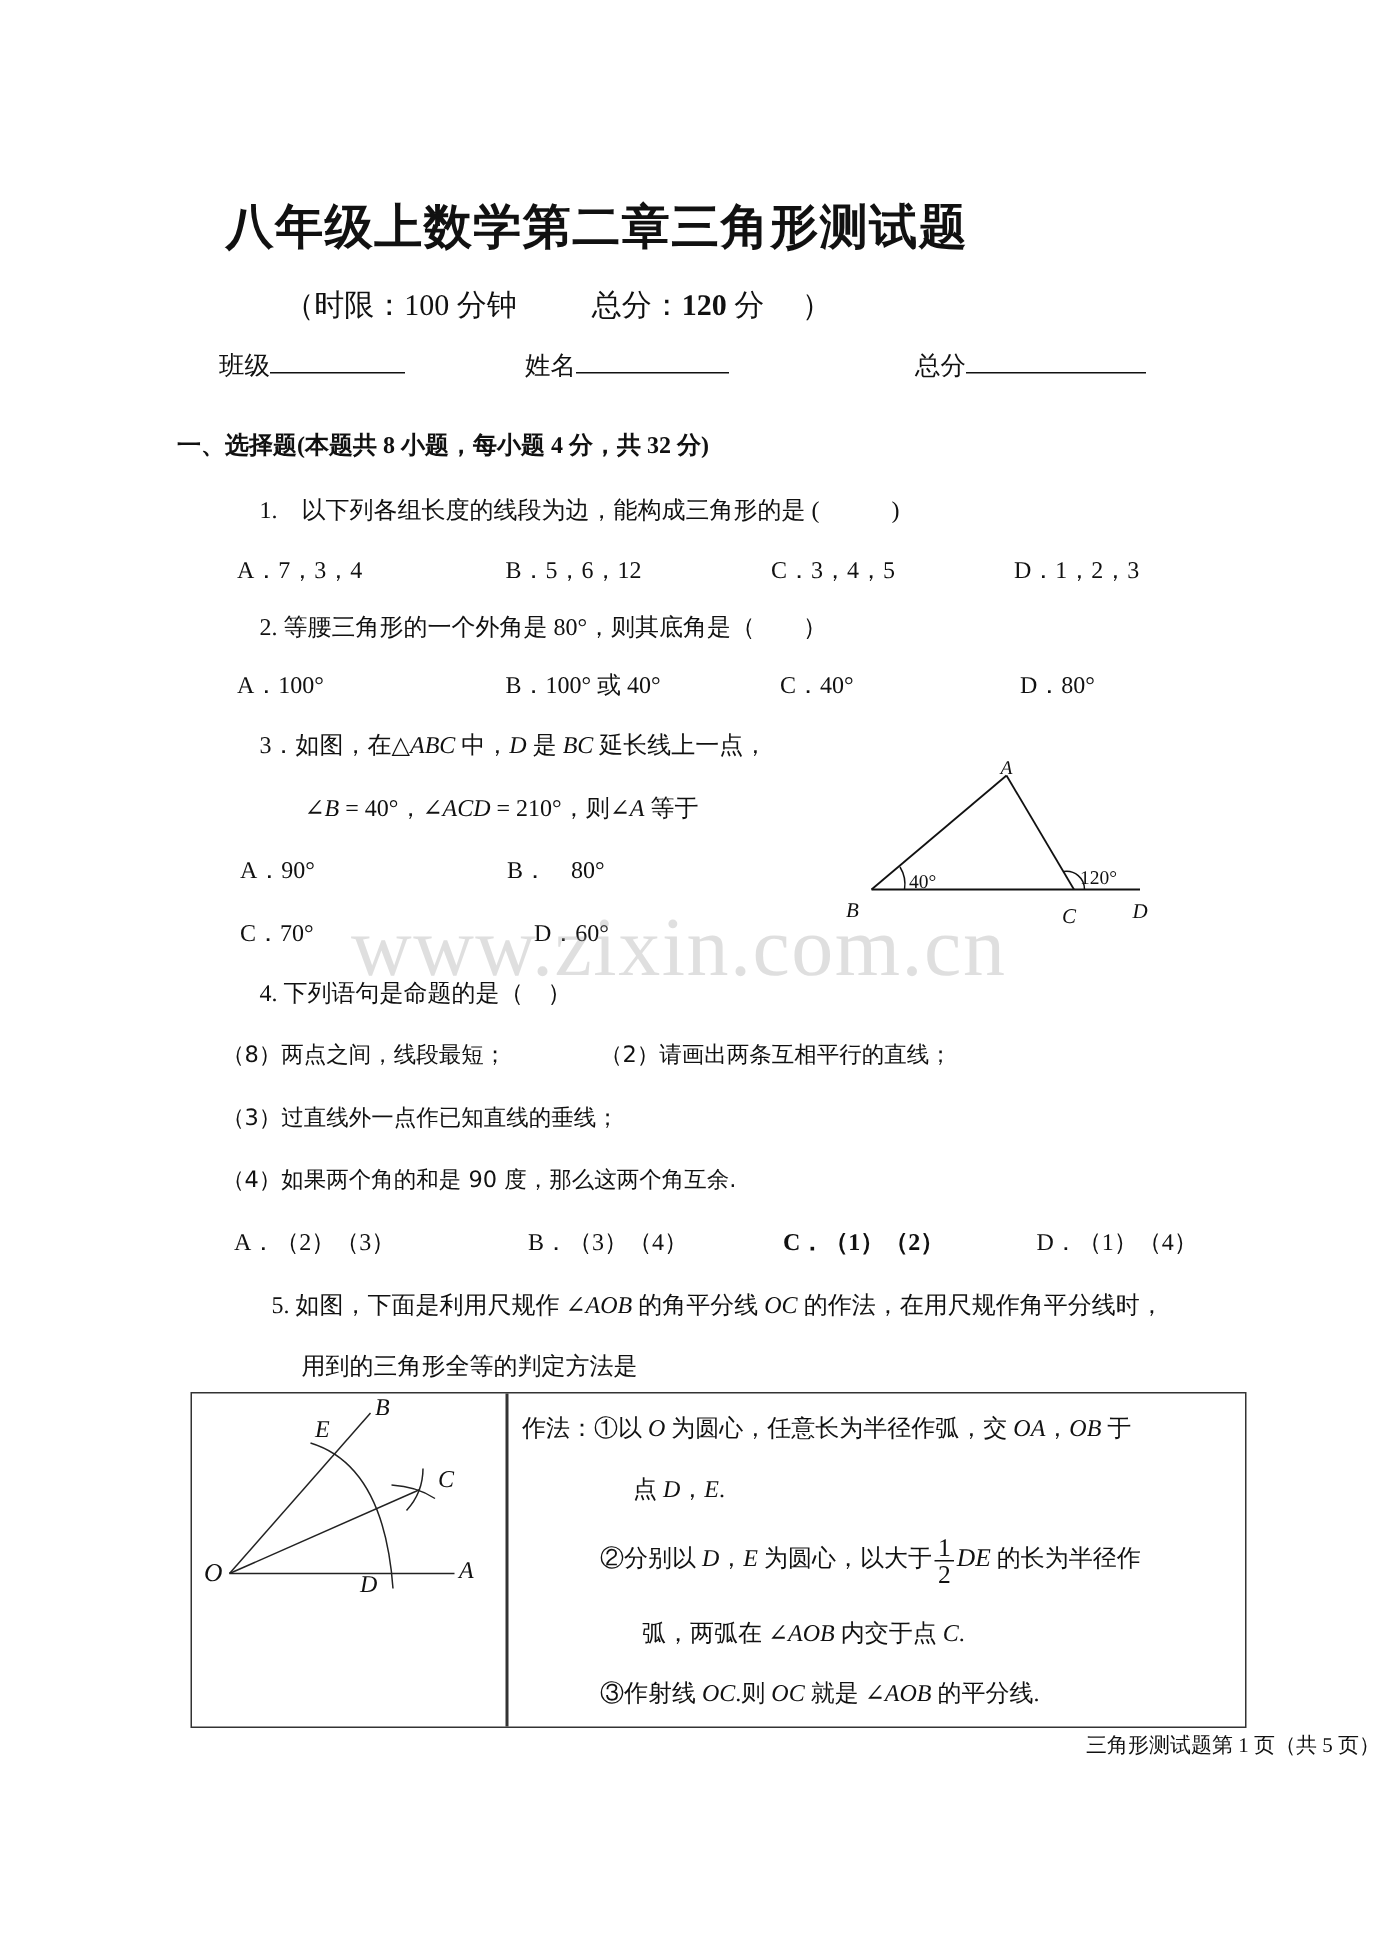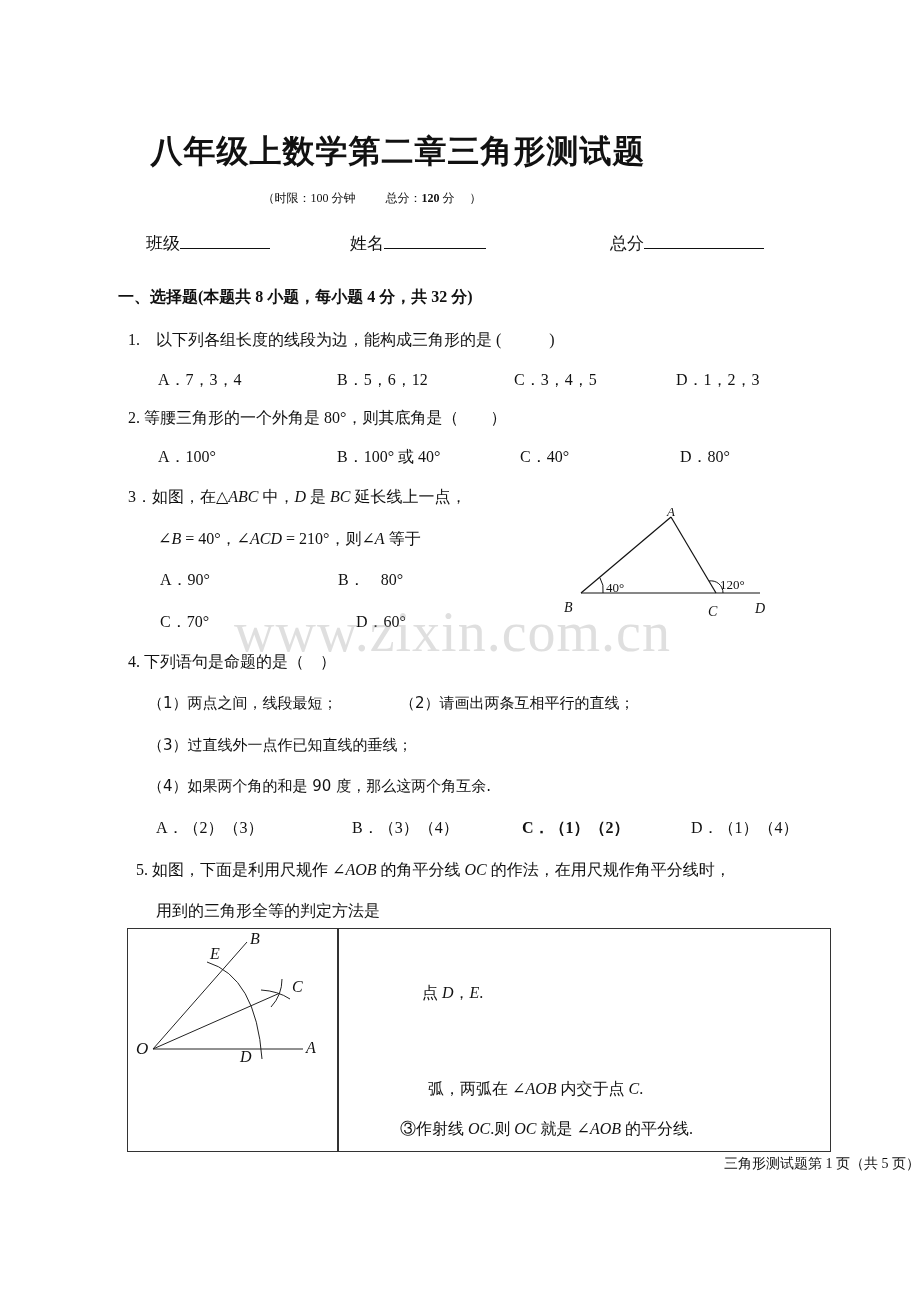--- a/index.html
+++ b/index.html
@@ -1,26 +1,26 @@
 <!DOCTYPE html>
 <html><head>
   <meta charset="utf-8">
   <style>
     html, body { margin: 0; padding: 0; background: #ffffff; }
     body { width: 920px; height: 1300px; position: relative; overflow: hidden;
            font-family: "Liberation Serif", "DejaVu Serif", serif; color: #111; }
     .abs { position: absolute; white-space: nowrap; }
     .title { left: 0; width: 796px; top: 130px; text-align: center; font-size: 32px; font-weight: bold;
              font-family: "DejaVu Sans", "Liberation Sans", sans-serif; letter-spacing: 1px; }
-    .subtitle { left: 0; width: 744px; top: 190px; text-align: center; font-size: 12px; }
+    .subtitle { left: 0; width: 744px; top: 190px; text-align: center; font-size: 20px; }
     .subtitle b { font-weight: bold; }
     .info { top: 232px; font-size: 17px; }
     .blank { display: inline-block; border-bottom: 1.5px solid #111; height: 16px; vertical-align: baseline; }
     .sec { left: 118px; top: 287px; font-size: 16px; font-weight: bold; }
-    .q { font-size: 16px; }
+    .q { font-size: 16px; margin-left: 45px; }
     .opt { font-size: 16px; }
     .it { font-style: italic; }
     .sans { font-family: "DejaVu Sans", "Liberation Sans", sans-serif; font-size: 15px; }
     .watermark { left: 234px; top: 600px; font-size: 56px; color: rgba(150,150,150,0.30);
                  font-family: Liberation Serif, serif; letter-spacing: 1px; }
     .table-box { left: 127px; top: 928px; width: 702px; height: 222px; border: 1.5px solid #333; }
     .table-divider { position: absolute; left: 209px; top: 0; width: 1.5px; height: 222px; background: #333; }
     .cell-text { font-size: 16px; }
     .frac { display: inline-block; vertical-align: middle; text-align: center; font-size: 17px; line-height: 1; margin: 0 2px; }
     .frac span { display: block; }
@@ -85,21 +85,21 @@
   <span class="abs it" style="left:4px; top:100px; font-size:14px;">B</span>
   <span class="abs it" style="left:148px; top:104px; font-size:14px;">C</span>
   <span class="abs it" style="left:195px; top:101px; font-size:14px;">D</span>
   <span class="abs" style="left:46px; top:80px; font-size:13px;">40°</span>
   <span class="abs" style="left:160px; top:77px; font-size:13px;">120°</span>
 </div>
 
 <div class="abs watermark">www.zixin.com.cn</div>
 
 <div class="abs q" style="left:128px; top:652px;">4.  下列语句是命题的是（　）</div>
-<div class="abs sans" style="left:148px; top:694px;">（1）两点之间，线段最短；</div>
+<div class="abs sans" style="left:148px; top:694px;">（8）两点之间，线段最短；</div>
 <div class="abs sans" style="left:400px; top:694px;">（2）请画出两条互相平行的直线；</div>
 <div class="abs sans" style="left:148px; top:736px;">（3）过直线外一点作已知直线的垂线；</div>
 <div class="abs sans" style="left:148px; top:777px;">（4）如果两个角的和是 90 度，那么这两个角互余.</div>
 <div class="abs opt" style="left:156px; top:818px;">A．（2）（3）</div>
 <div class="abs opt" style="left:352px; top:818px;text-align:right;">B．（3）（4）</div>
 <div class="abs opt" style="left:522px; top:818px;font-weight:bold;">C．（1）（2）</div>
 <div class="abs opt" style="left:691px; top:818px;">D．（1）（4）</div>
 
 <div class="abs q" style="left:136px; top:860px;">
   <span>5.  如图，下面是利用尺规作 ∠</span><span class="it">AOB</span><span> 的角平分线 </span><span class="it">OC</span><span> 的作法，在用尺规作角平分线时，</span>
@@ -119,22 +119,28 @@
       <path d="M 154 50 Q 154 66 143 78" fill="none" stroke="#222" stroke-width="1"></path>
     </svg>
     <span class="abs it" style="left:8px; top:110px; font-size:17px;">O</span>
     <span class="abs it" style="left:178px; top:110px; font-size:16px;">A</span>
     <span class="abs it" style="left:122px; top:1px; font-size:16px;">B</span>
     <span class="abs it" style="left:164px; top:49px; font-size:16px;">C</span>
     <span class="abs it" style="left:112px; top:119px; font-size:16px;">D</span>
     <span class="abs it" style="left:82px; top:16px; font-size:16px;">E</span>
   </div>
 
+  <div class="abs cell-text" style="left:220px; top:13px;">
+    <span>作法：①以 </span><span class="it">O</span><span> 为圆心，任意长为半径作弧，交 </span><span class="it">OA</span><span>，</span><span class="it">OB</span><span> 于</span>
+  </div>
   <div class="abs cell-text" style="left:294px; top:54px;">
     <span>点 </span><span class="it">D</span><span>，</span><span class="it">E</span><span>.</span>
+  </div>
+  <div class="abs cell-text" style="left:272px; top:94px;">
+    <span>②分别以 </span><span class="it">D</span><span>，</span><span class="it">E</span><span> 为圆心，以大于</span><span class="frac"><span class="num">1</span><span>2</span></span><span class="it" style="font-size:17px;">DE</span><span> 的长为半径作</span>
   </div>
   <div class="abs cell-text" style="left:300px; top:150px;">
     <span>弧，两弧在 ∠</span><span class="it">AOB</span><span> 内交于点 </span><span class="it">C</span><span>.</span>
   </div>
   <div class="abs cell-text" style="left:272px; top:190px;">
     <span>③作射线 </span><span class="it">OC</span><span>.则 </span><span class="it">OC</span><span> 就是 ∠</span><span class="it">AOB</span><span> 的平分线.</span>
   </div>
 </div>
 
 <div class="abs footer">三角形测试题第 1 页（共 5 页）</div>

